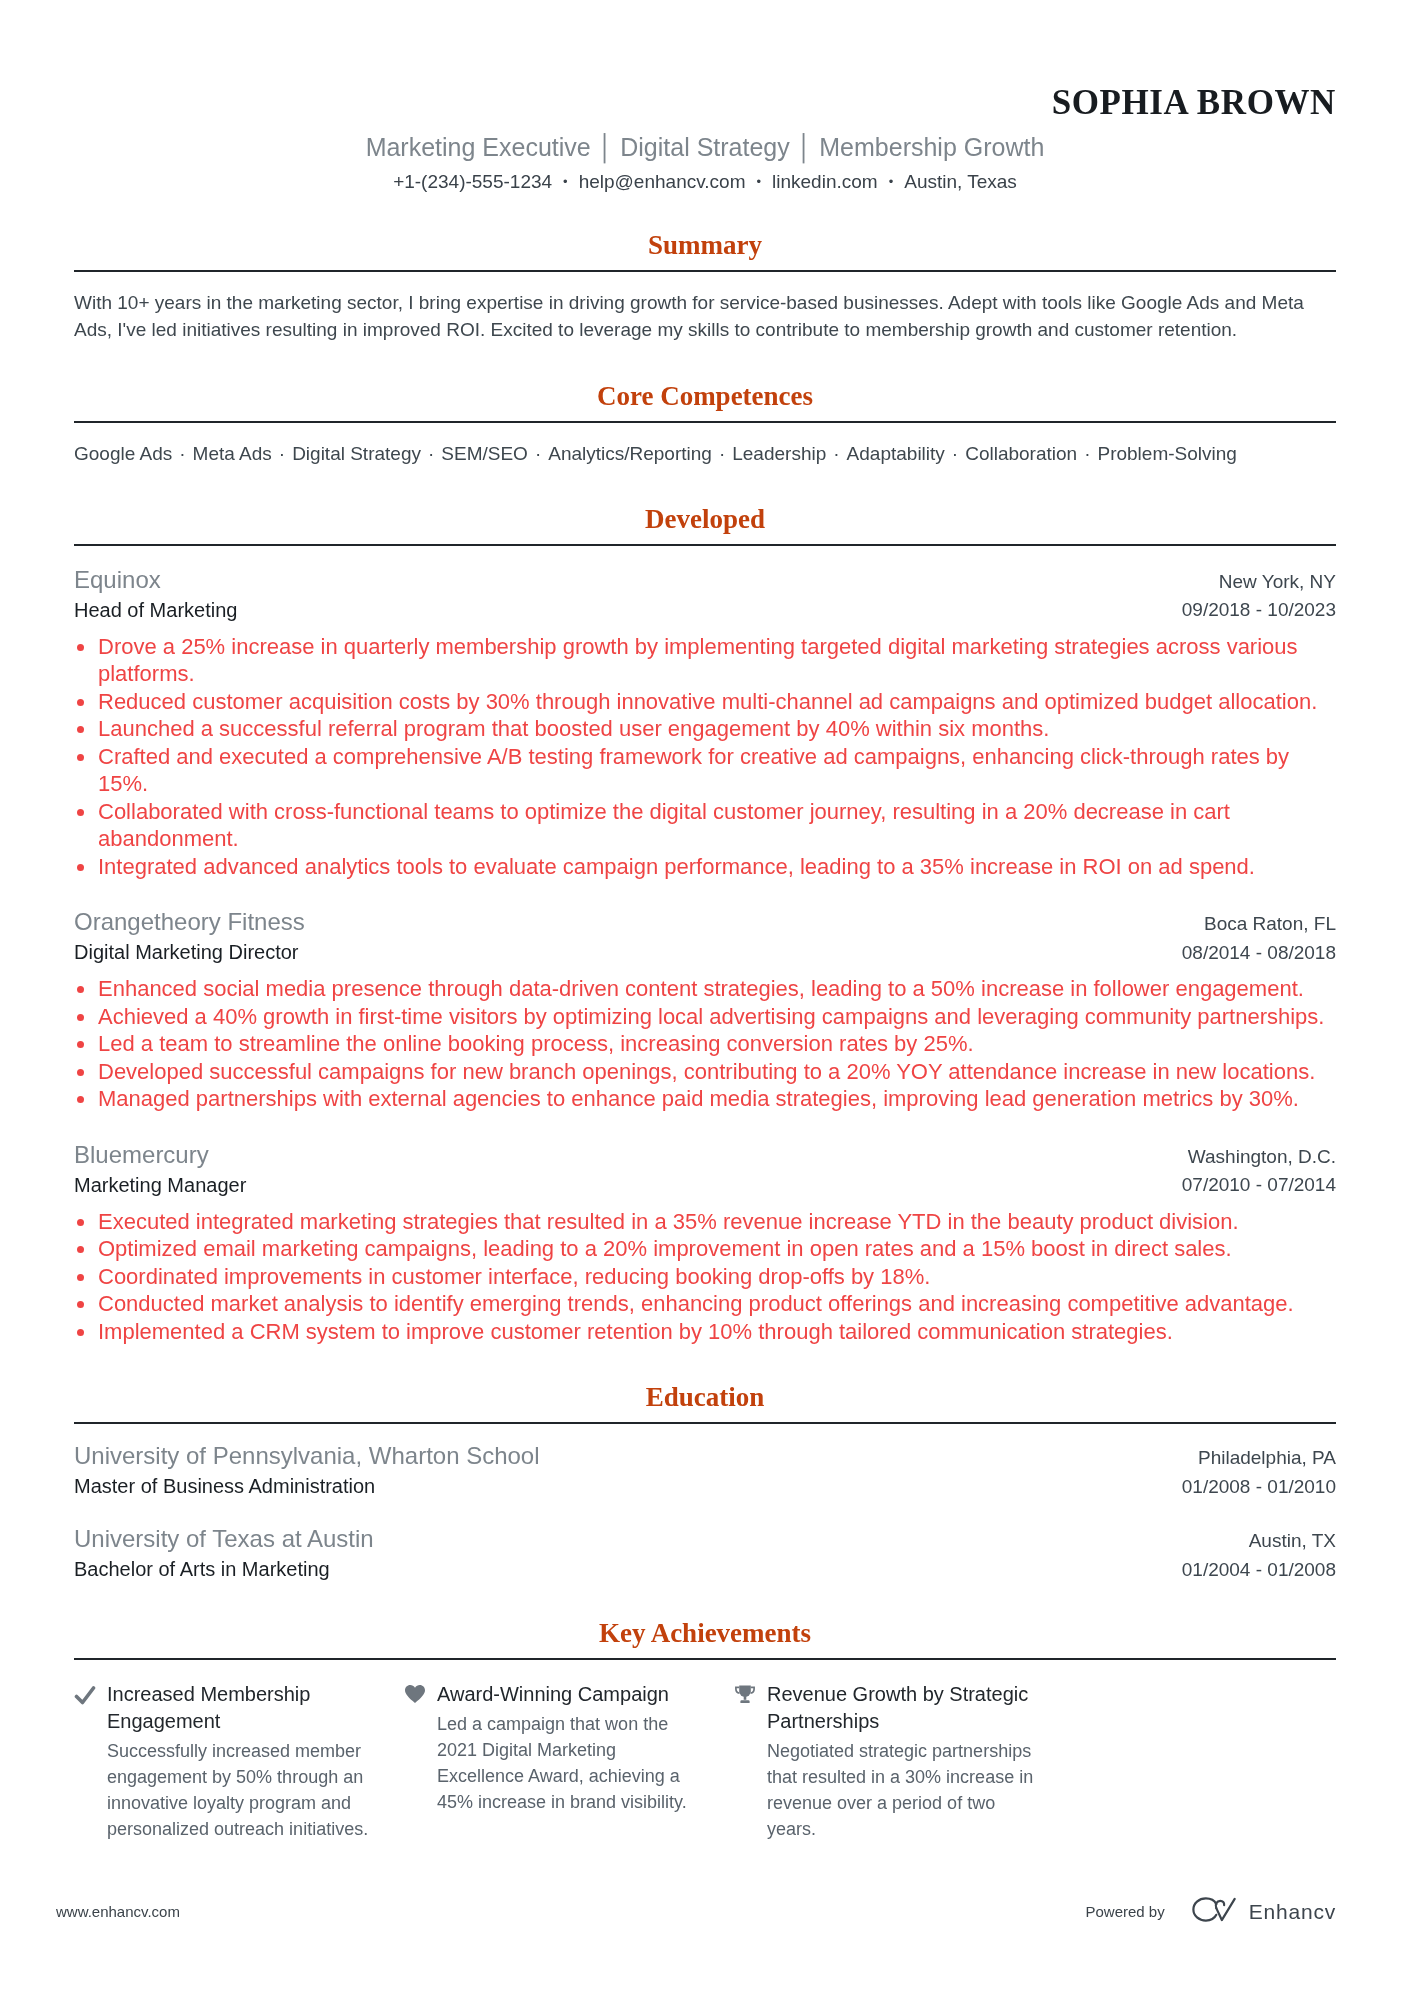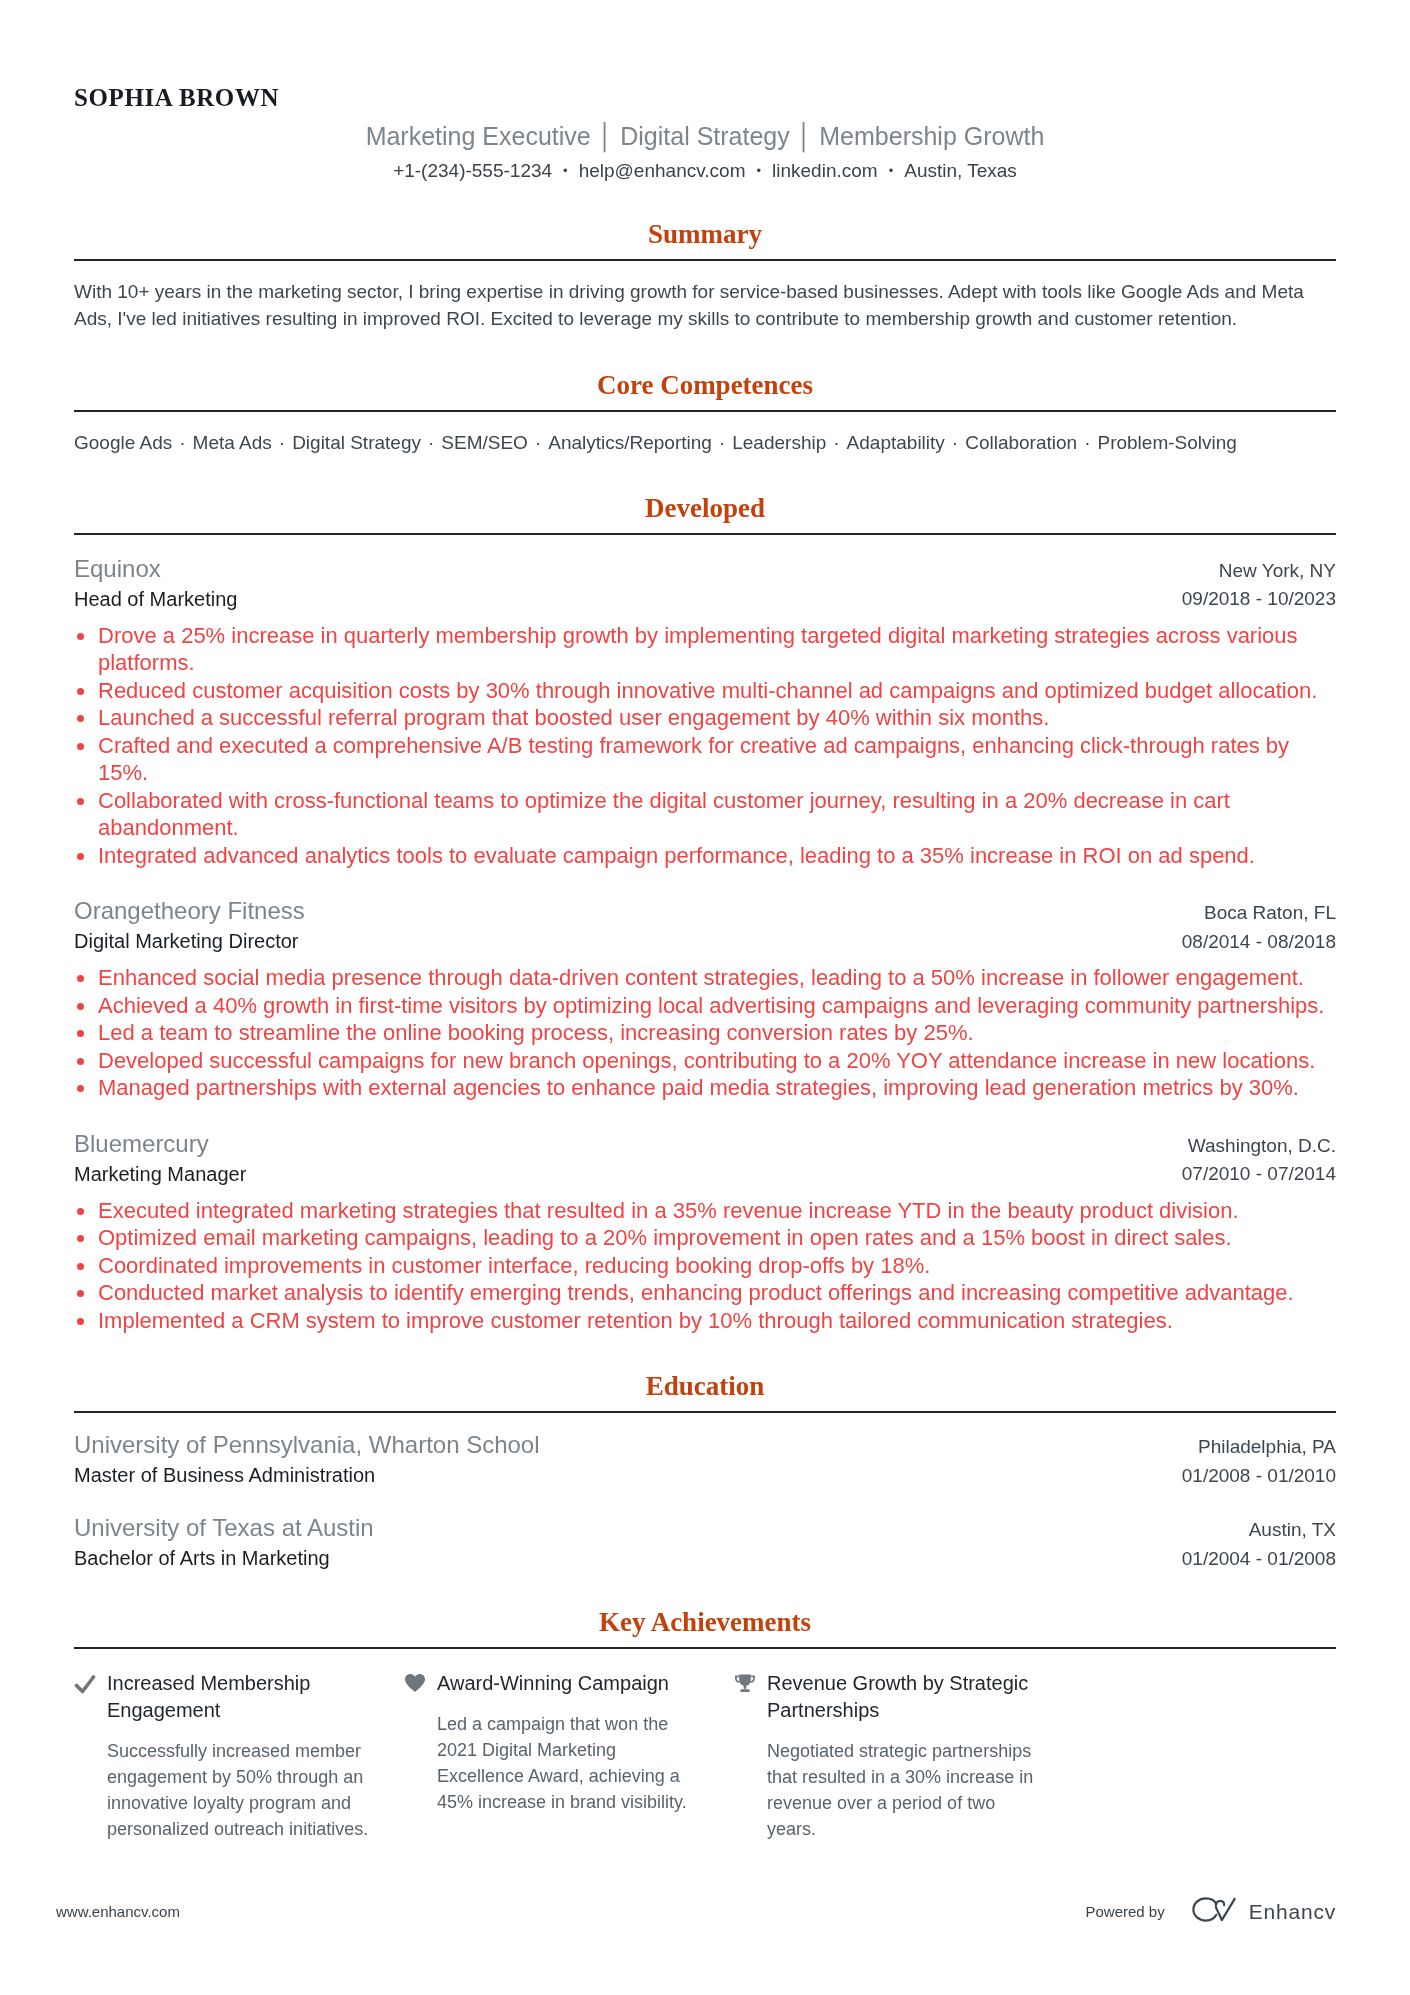--- a/index.html
+++ b/index.html
@@ -7,22 +7,22 @@
     width: 1410px; height: 1995px; position: relative;
     font-family: "Liberation Sans", sans-serif;
     color: #3e474e;
     -webkit-font-smoothing: antialiased;
   }
   .page { padding: 84px 74px 0 74px; }
 
   
   .name {
     font-family: "Liberation Serif", "DejaVu Serif", serif;
-    font-size: 25px; font-weight: 700; letter-spacing: 0.6px;
-    color: #181c20; text-align: left; line-height: 1.1;
+    font-size: 35px; font-weight: 700; letter-spacing: 0.6px;
+    color: #181c20; text-align: right; line-height: 1.1;
   }
   .subtitle {
     text-align: center; font-size: 25px; color: #7d858c;
     margin-top: 9px; line-height: 1.2;
   }
   .contact-row {
     text-align: center; font-size: 19px; color: #3a424a; margin-top: 9px;
   }
   .contact-row .sep { display: inline-block; margin: 0 11px; font-size: 13px; vertical-align: 2px; color: #3a424a; }
 
@@ -55,21 +55,21 @@
   .edu-entry + .edu-entry { margin-top: 26px; }
 
   
   .ach-grid {
     margin-top: 21px;
     display: grid; grid-template-columns: 300px 300px 300px; column-gap: 30px;
   }
   .ach { position: relative; padding-left: 33px; }
   .ach-icon { position: absolute; left: 0; top: 3px; }
   .ach-title { font-size: 20px; line-height: 27px; color: #22272c; }
-  .ach-text { margin-top: 14px; font-size: 18px; line-height: 26px; color: #5a636c; }
+  .ach-text { margin-top: 3px; font-size: 18px; line-height: 26px; color: #5a636c; }
 
   
   .footer {
     position: absolute; left: 56px; right: 74px; bottom: 68px;
     display: flex; justify-content: space-between; align-items: center;
   }
   .footer-left { font-size: 15px; color: #3b434a; }
   .footer-right { display: flex; align-items: center; }
   .powered-by { font-size: 15px; color: #3b434a; margin-right: 26px; }
   .brand-logo { margin-right: 12px; display: block; }

